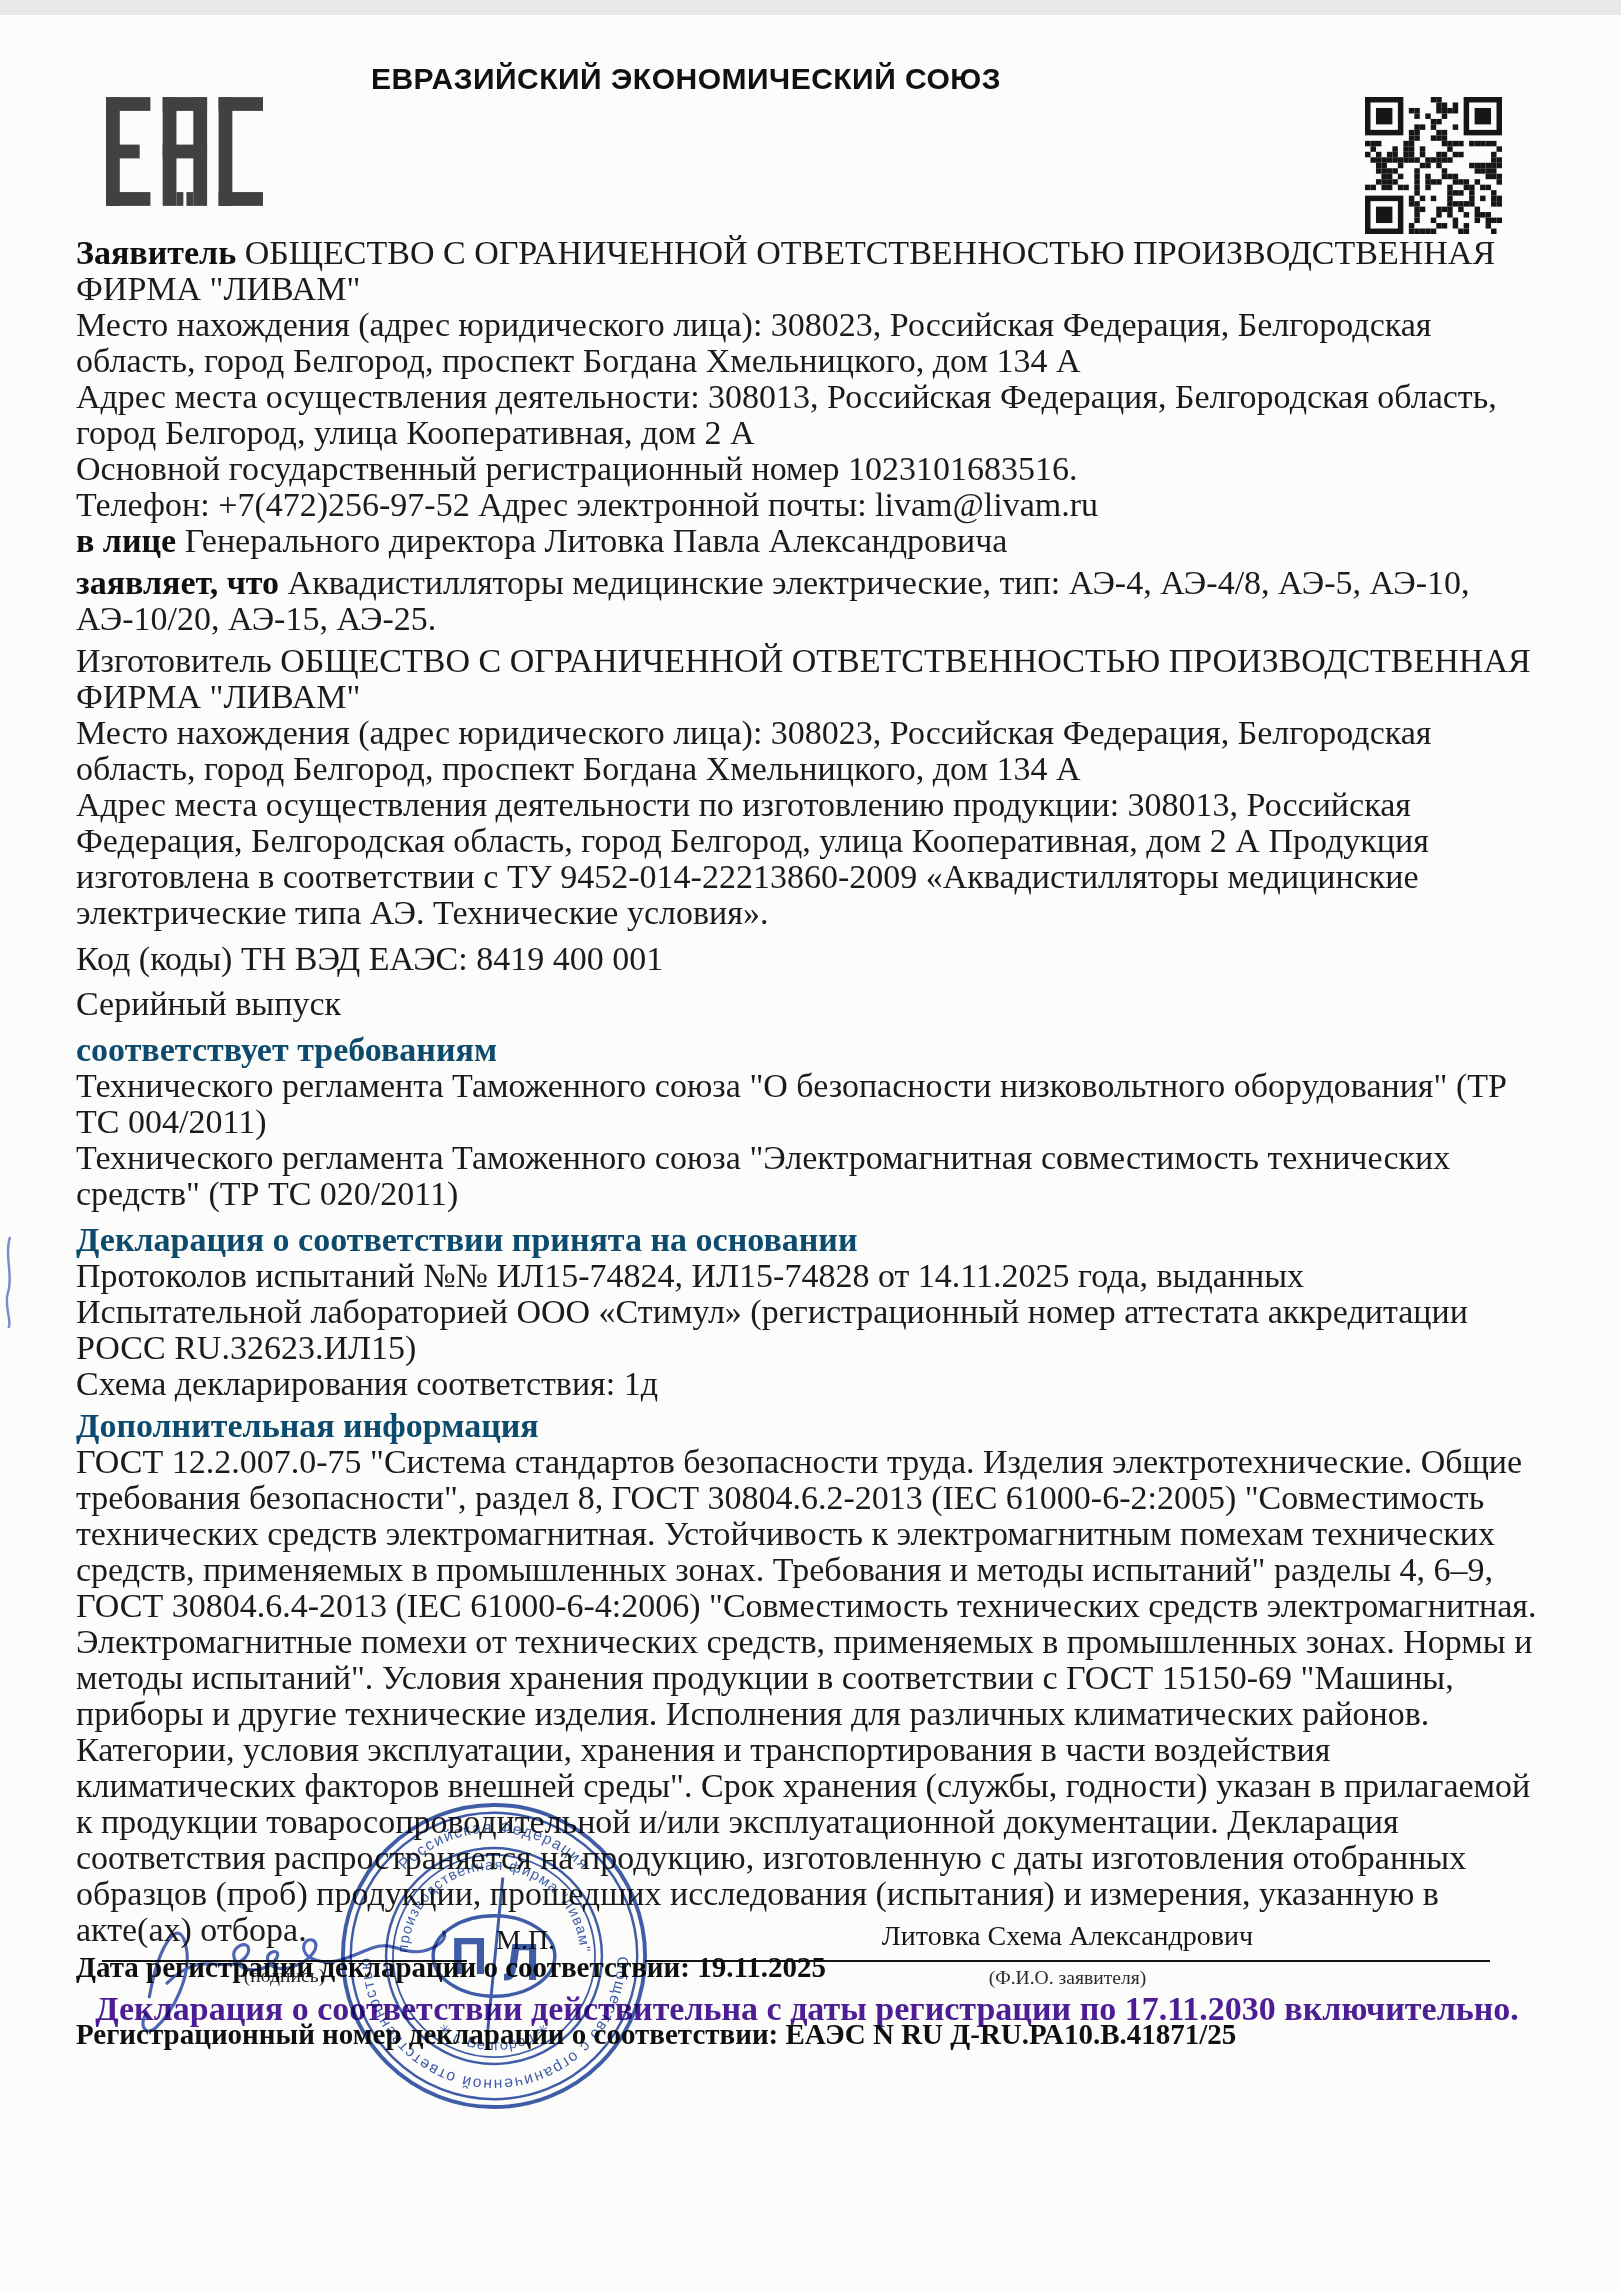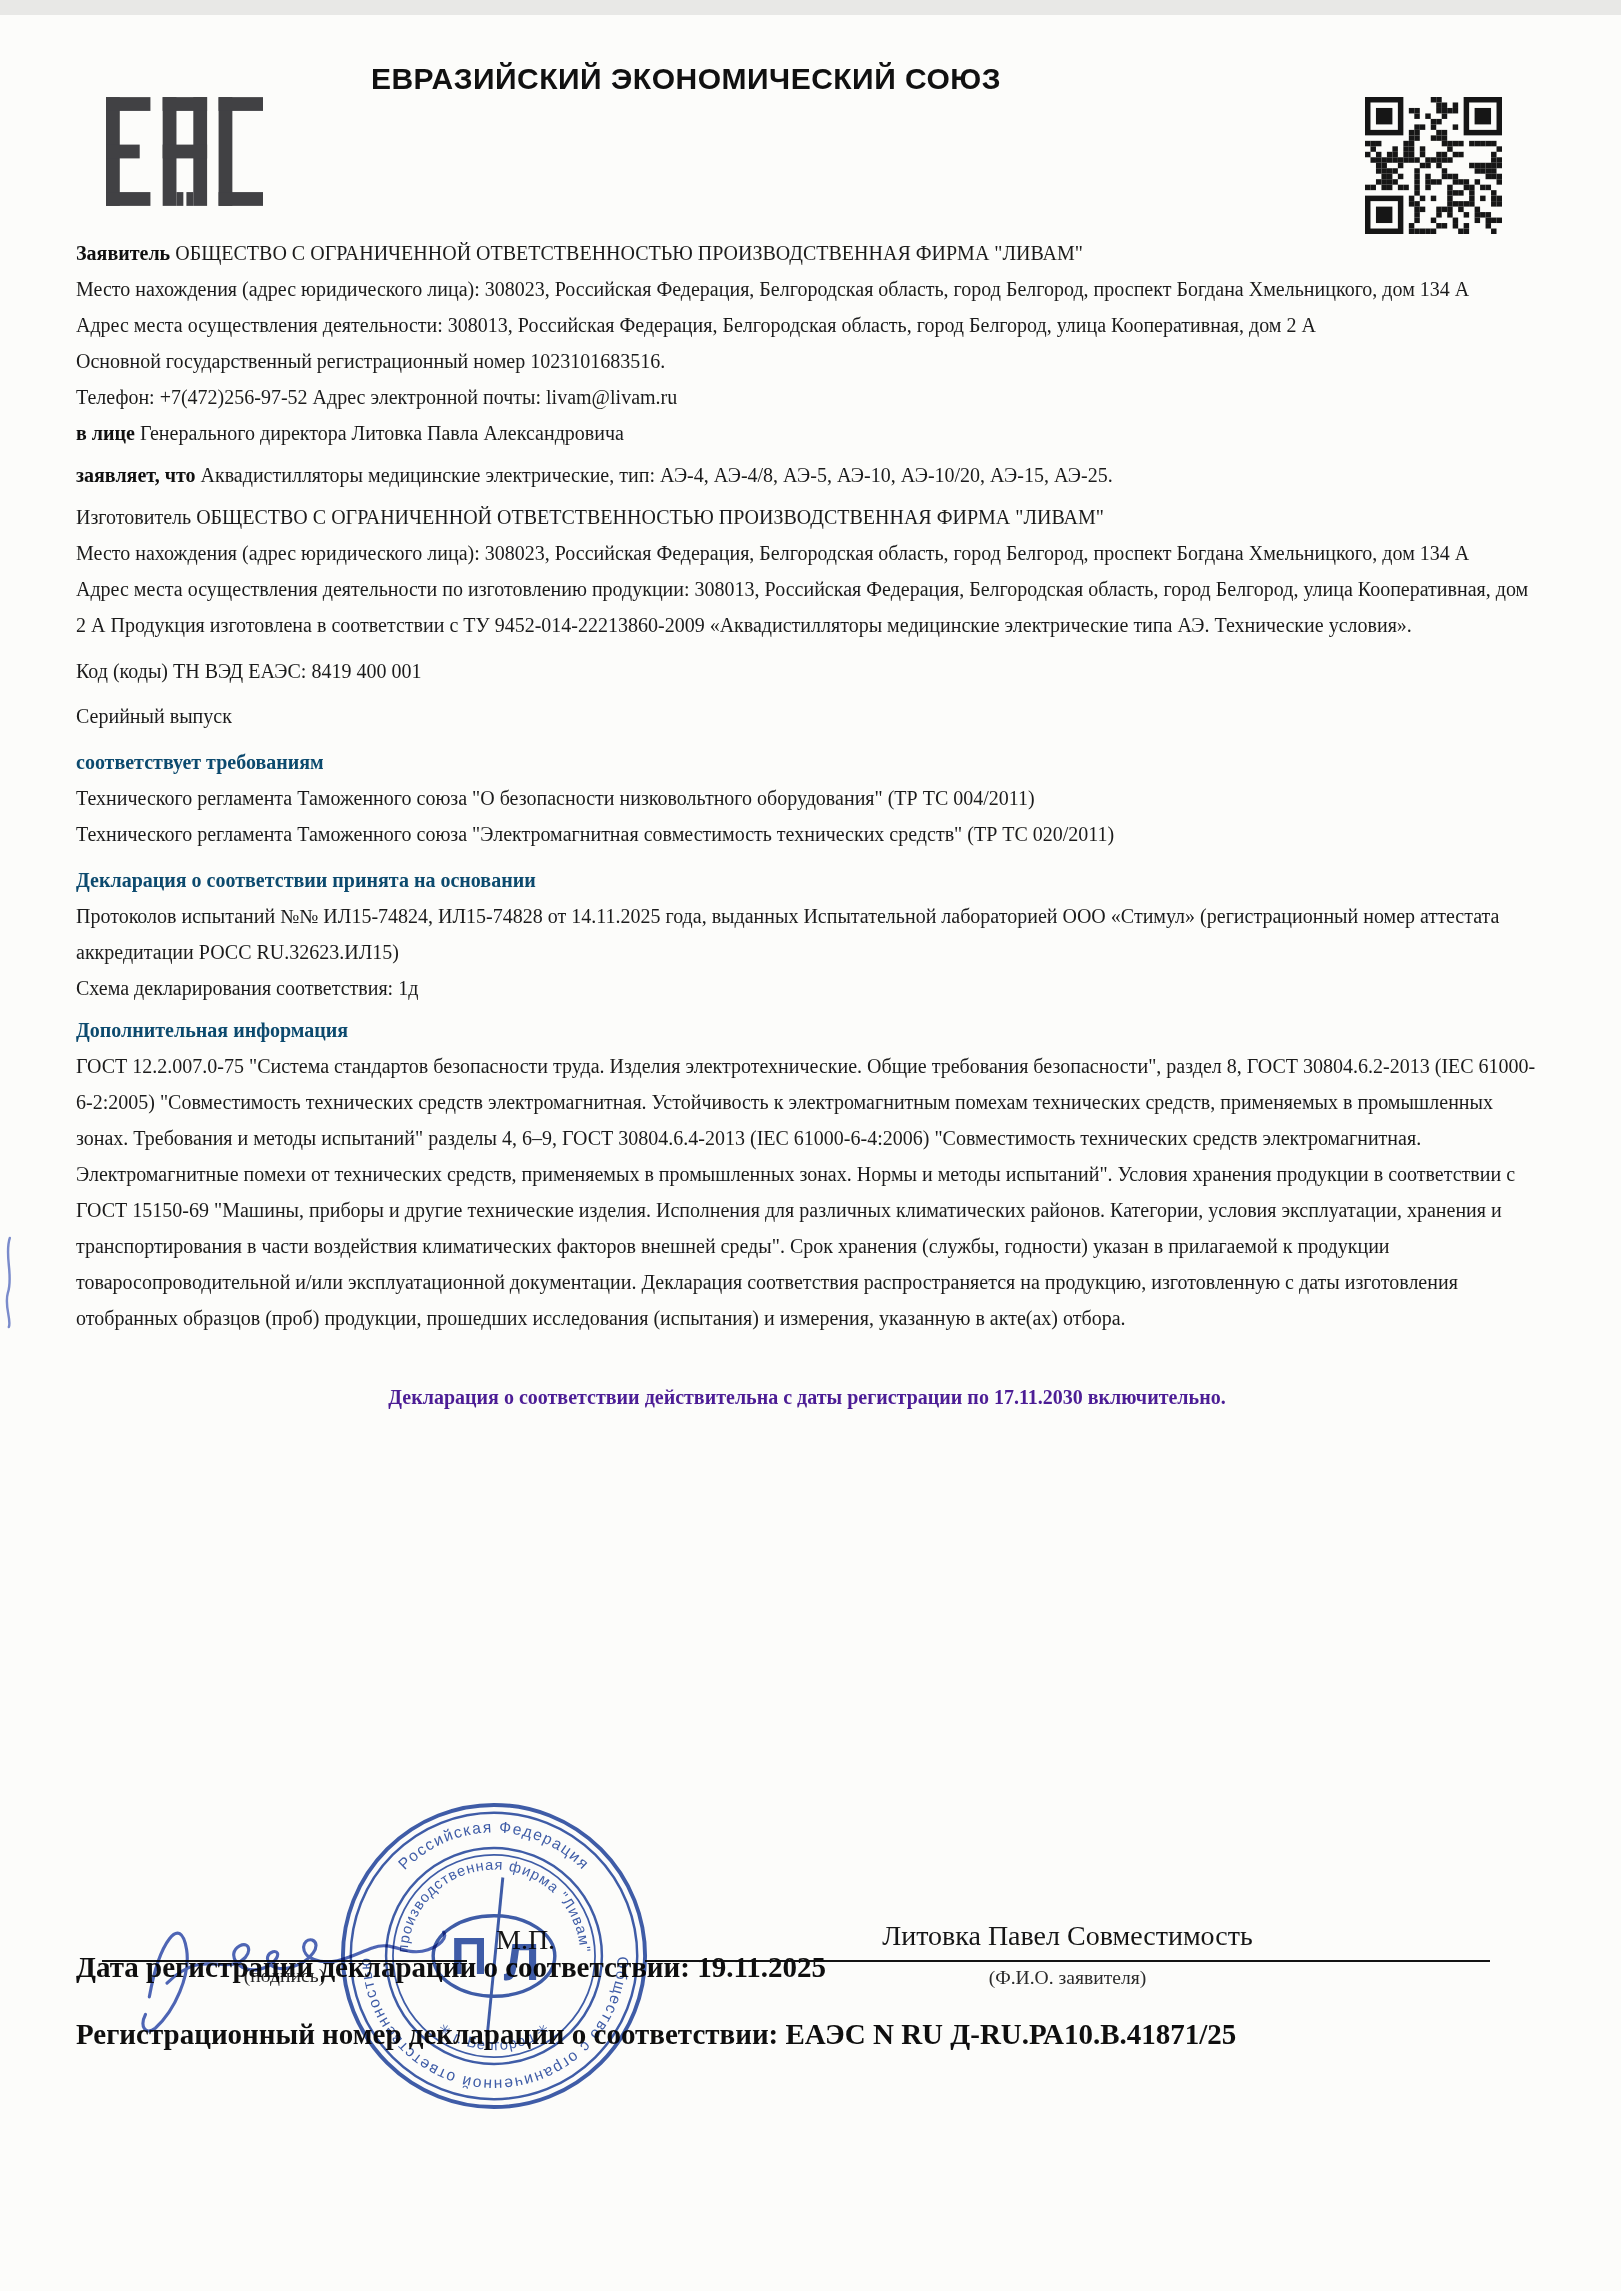--- a/index.html
+++ b/index.html
@@ -19,21 +19,21 @@
     text-align:center;
     font-family:"Liberation Sans", sans-serif;
     font-weight:bold;font-size:30px;line-height:38px;
     color:#111;
     letter-spacing:0.5px;
   }
   .qr{position:absolute;left:1365px;top:82px;width:137px;height:137px;}
   
   .body-text{
     position:absolute;left:76px;top:220px;width:1462px;
-    font-size:20px;line-height:36px;color:#1b1b1b;
+    font-size:34px;line-height:36px;color:#1b1b1b;
   }
   .body-text p{margin:0;}
   .gap-sm{margin-top:5.9px !important;}
   .gap-md{margin-top:9.8px !important;}
   .validity{margin-top:43px !important;font-weight:bold;color:#4c1d95;text-align:center;}
   b{color:#101010;}
   .bold-line{font-weight:bold;color:#0c4a6e;}
   
   .sig-line{position:absolute;border-top:2.9px solid #141414;height:0;}
   .sig-line-left{left:102px;top:1945px;width:365px;}
@@ -323,21 +323,21 @@
     <p>Протоколов испытаний №№ ИЛ15-74824, ИЛ15-74828 от 14.11.2025 года, выданных Испытательной лабораторией ООО «Стимул» (регистрационный номер аттестата аккредитации РОСС RU.32623.ИЛ15)</p>
     <p>Схема декларирования соответствия: 1д</p>
     <p class="gap-sm bold-line">Дополнительная информация</p>
     <p>ГОСТ 12.2.007.0-75 "Система стандартов безопасности труда. Изделия электротехнические. Общие требования безопасности", раздел 8, ГОСТ 30804.6.2-2013 (IEC 61000-6-2:2005) "Совместимость технических средств электромагнитная. Устойчивость к электромагнитным помехам технических средств, применяемых в промышленных зонах. Требования и методы испытаний" разделы 4, 6–9, ГОСТ 30804.6.4-2013 (IEC 61000-6-4:2006) "Совместимость технических средств электромагнитная. Электромагнитные помехи от технических средств, применяемых в промышленных зонах. Нормы и методы испытаний". Условия хранения продукции в соответствии с ГОСТ 15150-69 "Машины, приборы и другие технические изделия. Исполнения для различных климатических районов. Категории, условия эксплуатации, хранения и транспортирования в части воздействия климатических факторов внешней среды". Срок хранения (службы, годности) указан в прилагаемой к продукции товаросопроводительной и/или эксплуатационной документации. Декларация соответствия распространяется на продукцию, изготовленную с даты изготовления отобранных образцов (проб) продукции, прошедших исследования (испытания) и измерения, указанную в акте(ах) отбора.</p>
     <p class="validity">Декларация о соответствии действительна с даты регистрации по 17.11.2030 включительно.</p>
   </div>
 
   <div class="sig-line sig-line-left"></div>
   <div class="caption caption-sign">(подпись)</div>
   <div class="mp-label">М.П.</div>
-  <div class="fio-name">Литовка Павел Совместимость</div>
+  <div class="fio-name">Литовка Схема Александрович</div>
   <div class="sig-line sig-line-right"></div>
   <div class="caption caption-fio">(Ф.И.О. заявителя)</div>
 
   <div class="reg-line reg-number">Регистрационный номер декларации о соответствии: ЕАЭС N RU Д-RU.РА10.В.41871/25</div>
   <div class="reg-line reg-date">Дата регистрации декларации о соответствии: 19.11.2025</div>
 
   <div class="stamp">
     <svg viewBox="-158 -158 316 316" width="310" height="310" xmlns="http://www.w3.org/2000/svg">
       <defs>
         <path id="arc-outer-top" d="M -126 0 A 126 126 0 1 1 126 0"></path>

